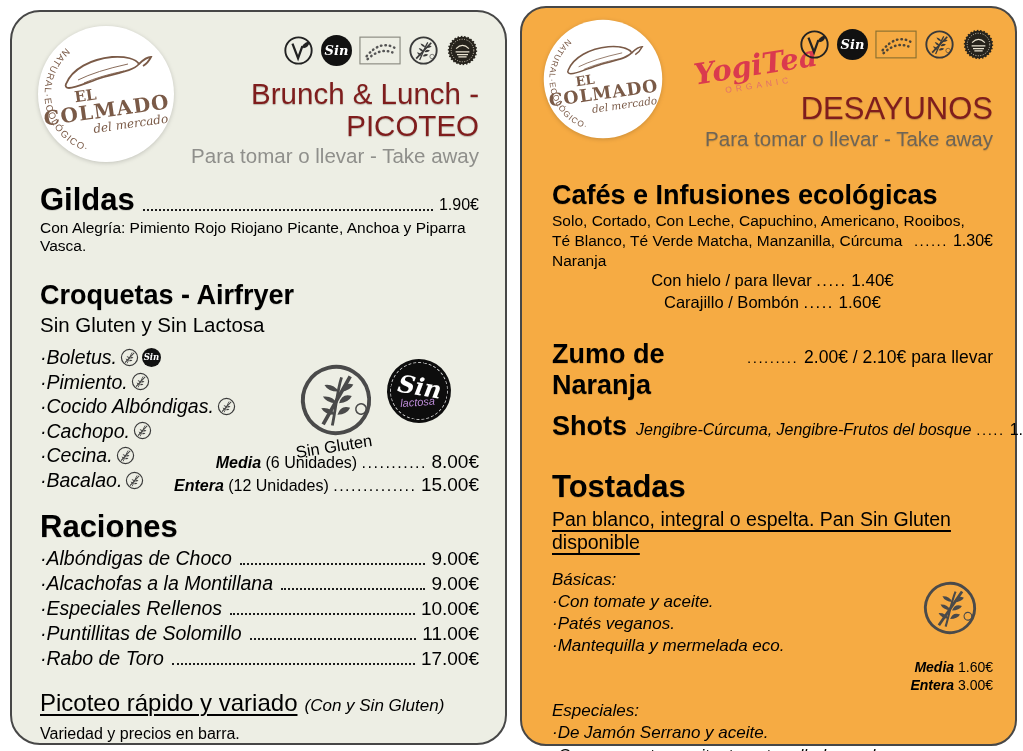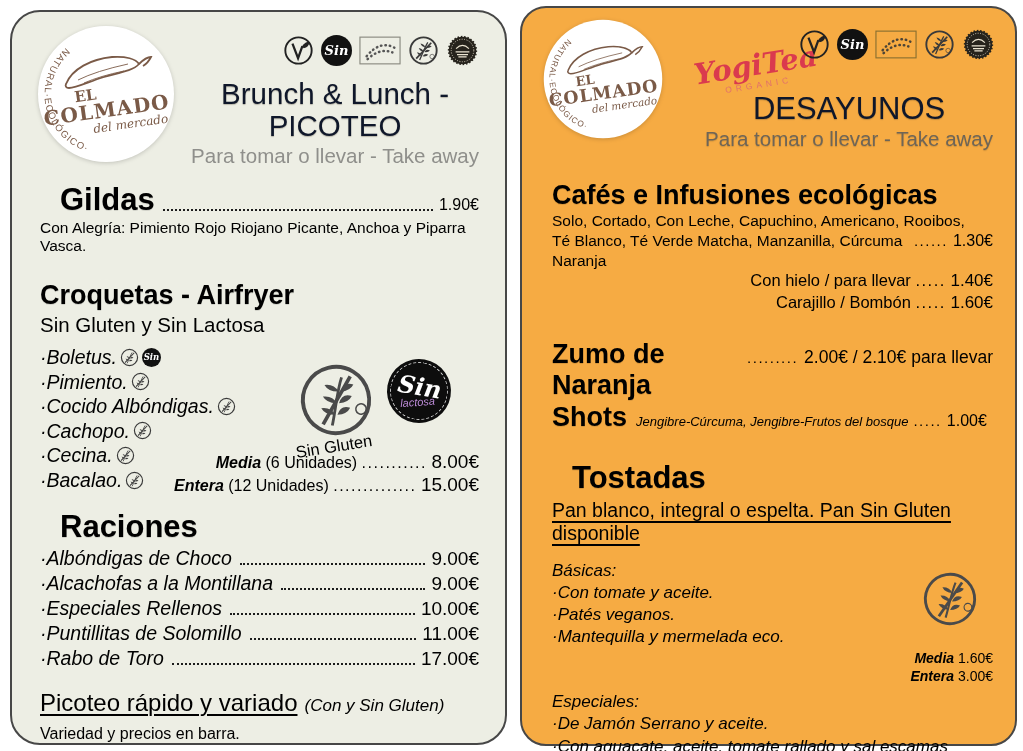--- a/index.html
+++ b/index.html
@@ -17,42 +17,42 @@
   .iconrow-l{top:22px;right:26px;}
   .iconrow-r{top:20px;right:20px;}
   .ic{display:block;}
   .ic31{width:31px;height:31px;}
   .ic-eu{width:42px;height:29px;}
   .ic-seal{width:33px;height:33px;}
 
   .ptitle{position:absolute;text-align:right;line-height:1.08;}
   .ptitle-l{top:66px;right:26px;}
   .ptitle-r{top:84px;right:22px;}
-  .ptitle .big{font-size:29.5px;color:#0f172a;text-shadow:0 1px 1px rgba(70,60,40,.3);text-align:center;}
+  .ptitle .big{font-size:29.5px;color:#7f1d1d;text-shadow:0 1px 1px rgba(70,60,40,.3);}
   .ptitle-r .big{font-size:31px;}
   .ptitle .sub{font-size:20.5px;margin-top:3px;}
   .ptitle-l .sub{color:#8f8f8b;}
   .ptitle-r .sub{color:#6e6557;text-shadow:0 1px 1px rgba(90,70,40,.25);}
 
   .yogitea{position:absolute;top:40px;left:172px;transform:rotate(-9deg);text-align:center;}
   .yogitea .yt1{font-family:"DejaVu Serif", serif;font-style:italic;font-weight:bold;
                 font-size:29px;color:#da3a4e;letter-spacing:0px;}
   .yogitea .yt2{font-size:8.5px;letter-spacing:4px;color:#e2706b;margin-top:-2px;}
 
   .content{position:absolute;}
   .content-l{top:170px;left:28px;right:26px;}
   .content-r{top:172px;left:30px;right:22px;}
 
   
   .row{display:flex;align-items:baseline;}
   .lead{flex:1;border-bottom:2.5px dotted #1c1c1c;align-self:flex-end;margin:0 6px 7px 8px;}
   .lead-sm{border-bottom-width:2px;margin-bottom:5px;}
   .dots{letter-spacing:1.5px;white-space:nowrap;}
 
-  .h1{font-size:31px;font-weight:bold;text-shadow:0 1px 0 rgba(0,0,0,.12);margin-left:20px;}
+  .h1{font-size:31px;font-weight:bold;text-shadow:0 1px 0 rgba(0,0,0,.12);}
   .h2{font-size:27px;font-weight:bold;text-shadow:0 1px 0 rgba(0,0,0,.12);}
   .price{font-size:16px;white-space:nowrap;}
   .price-lg{font-size:19px;white-space:nowrap;}
 
   .gildas-desc{font-size:15.5px;margin:1px 0 25px 0;}
   .croq-sub{font-size:20.5px;margin:2px 0 8px 0;}
   .croq-wrap{position:relative;}
   .croq-item{font-style:italic;font-size:19.5px;line-height:1.26;display:flex;align-items:center;}
   .gf-mini{width:19px;height:19px;margin-left:3px;flex:none;}
   .sin-mini{width:19px;height:19px;border-radius:50%;background:#111;color:#fff;margin-left:3px;
@@ -79,27 +79,27 @@
   .picoteo{margin-top:19px;}
   .picoteo .pt{font-size:24px;text-decoration:underline;text-decoration-thickness:2px;text-underline-offset:3px;}
   .picoteo .note{font-style:italic;font-size:17px;margin-left:7px;}
   .picoteo .l1{font-size:16px;margin-top:8px;}
   .picoteo .l2{font-size:18px;font-weight:bold;margin-top:5px;}
 
   
   .cafes-desc{font-size:15.5px;line-height:1.28;}
   .cafes-line2{display:flex;align-items:baseline;justify-content:space-between;}
   .cafes-line2 .dots{margin:0 5px;font-style:normal;font-size:15px;}
-  .rline{text-align:right;font-size:16.5px;line-height:1.22;}
+  .rline{text-align:center;font-size:16.5px;line-height:1.22;}
   .rline .price{font-size:17px;}
   .zumo{margin-top:25px;display:flex;align-items:baseline;}
   .zumo .dots{margin:0 6px;font-size:15px;}
   .zumo .tail{font-size:17.5px;white-space:nowrap;}
-  .shots{display:flex;align-items:baseline;margin-top:1px;}
-  .shots .d{font-style:italic;font-size:13px;margin-left:9px;white-space:nowrap;}
+  .shots{display:flex;align-items:baseline;margin-top:10px;}
+  .shots .d{font-style:italic;font-size:16px;margin-left:9px;white-space:nowrap;}
   .shots .dots{margin:0 5px;font-size:15px;}
   .tost{margin-top:27px;}
   .tost-sub{font-size:19.5px;text-decoration:underline;text-decoration-thickness:2px;
             text-underline-offset:3.5px;margin:3px 0 15px 0;}
   .tgroup{position:relative;}
   .tlabel{font-style:italic;font-size:17px;line-height:1.3;}
   .titem{font-style:italic;font-size:17px;line-height:1.3;}
   .gf-tost{position:absolute;right:14px;top:10px;width:58px;height:58px;transform:rotate(-9deg);}
   .tsizes{text-align:right;line-height:1.25;margin-top:2px;}
   .tsizes .sl{font-size:14px;}

